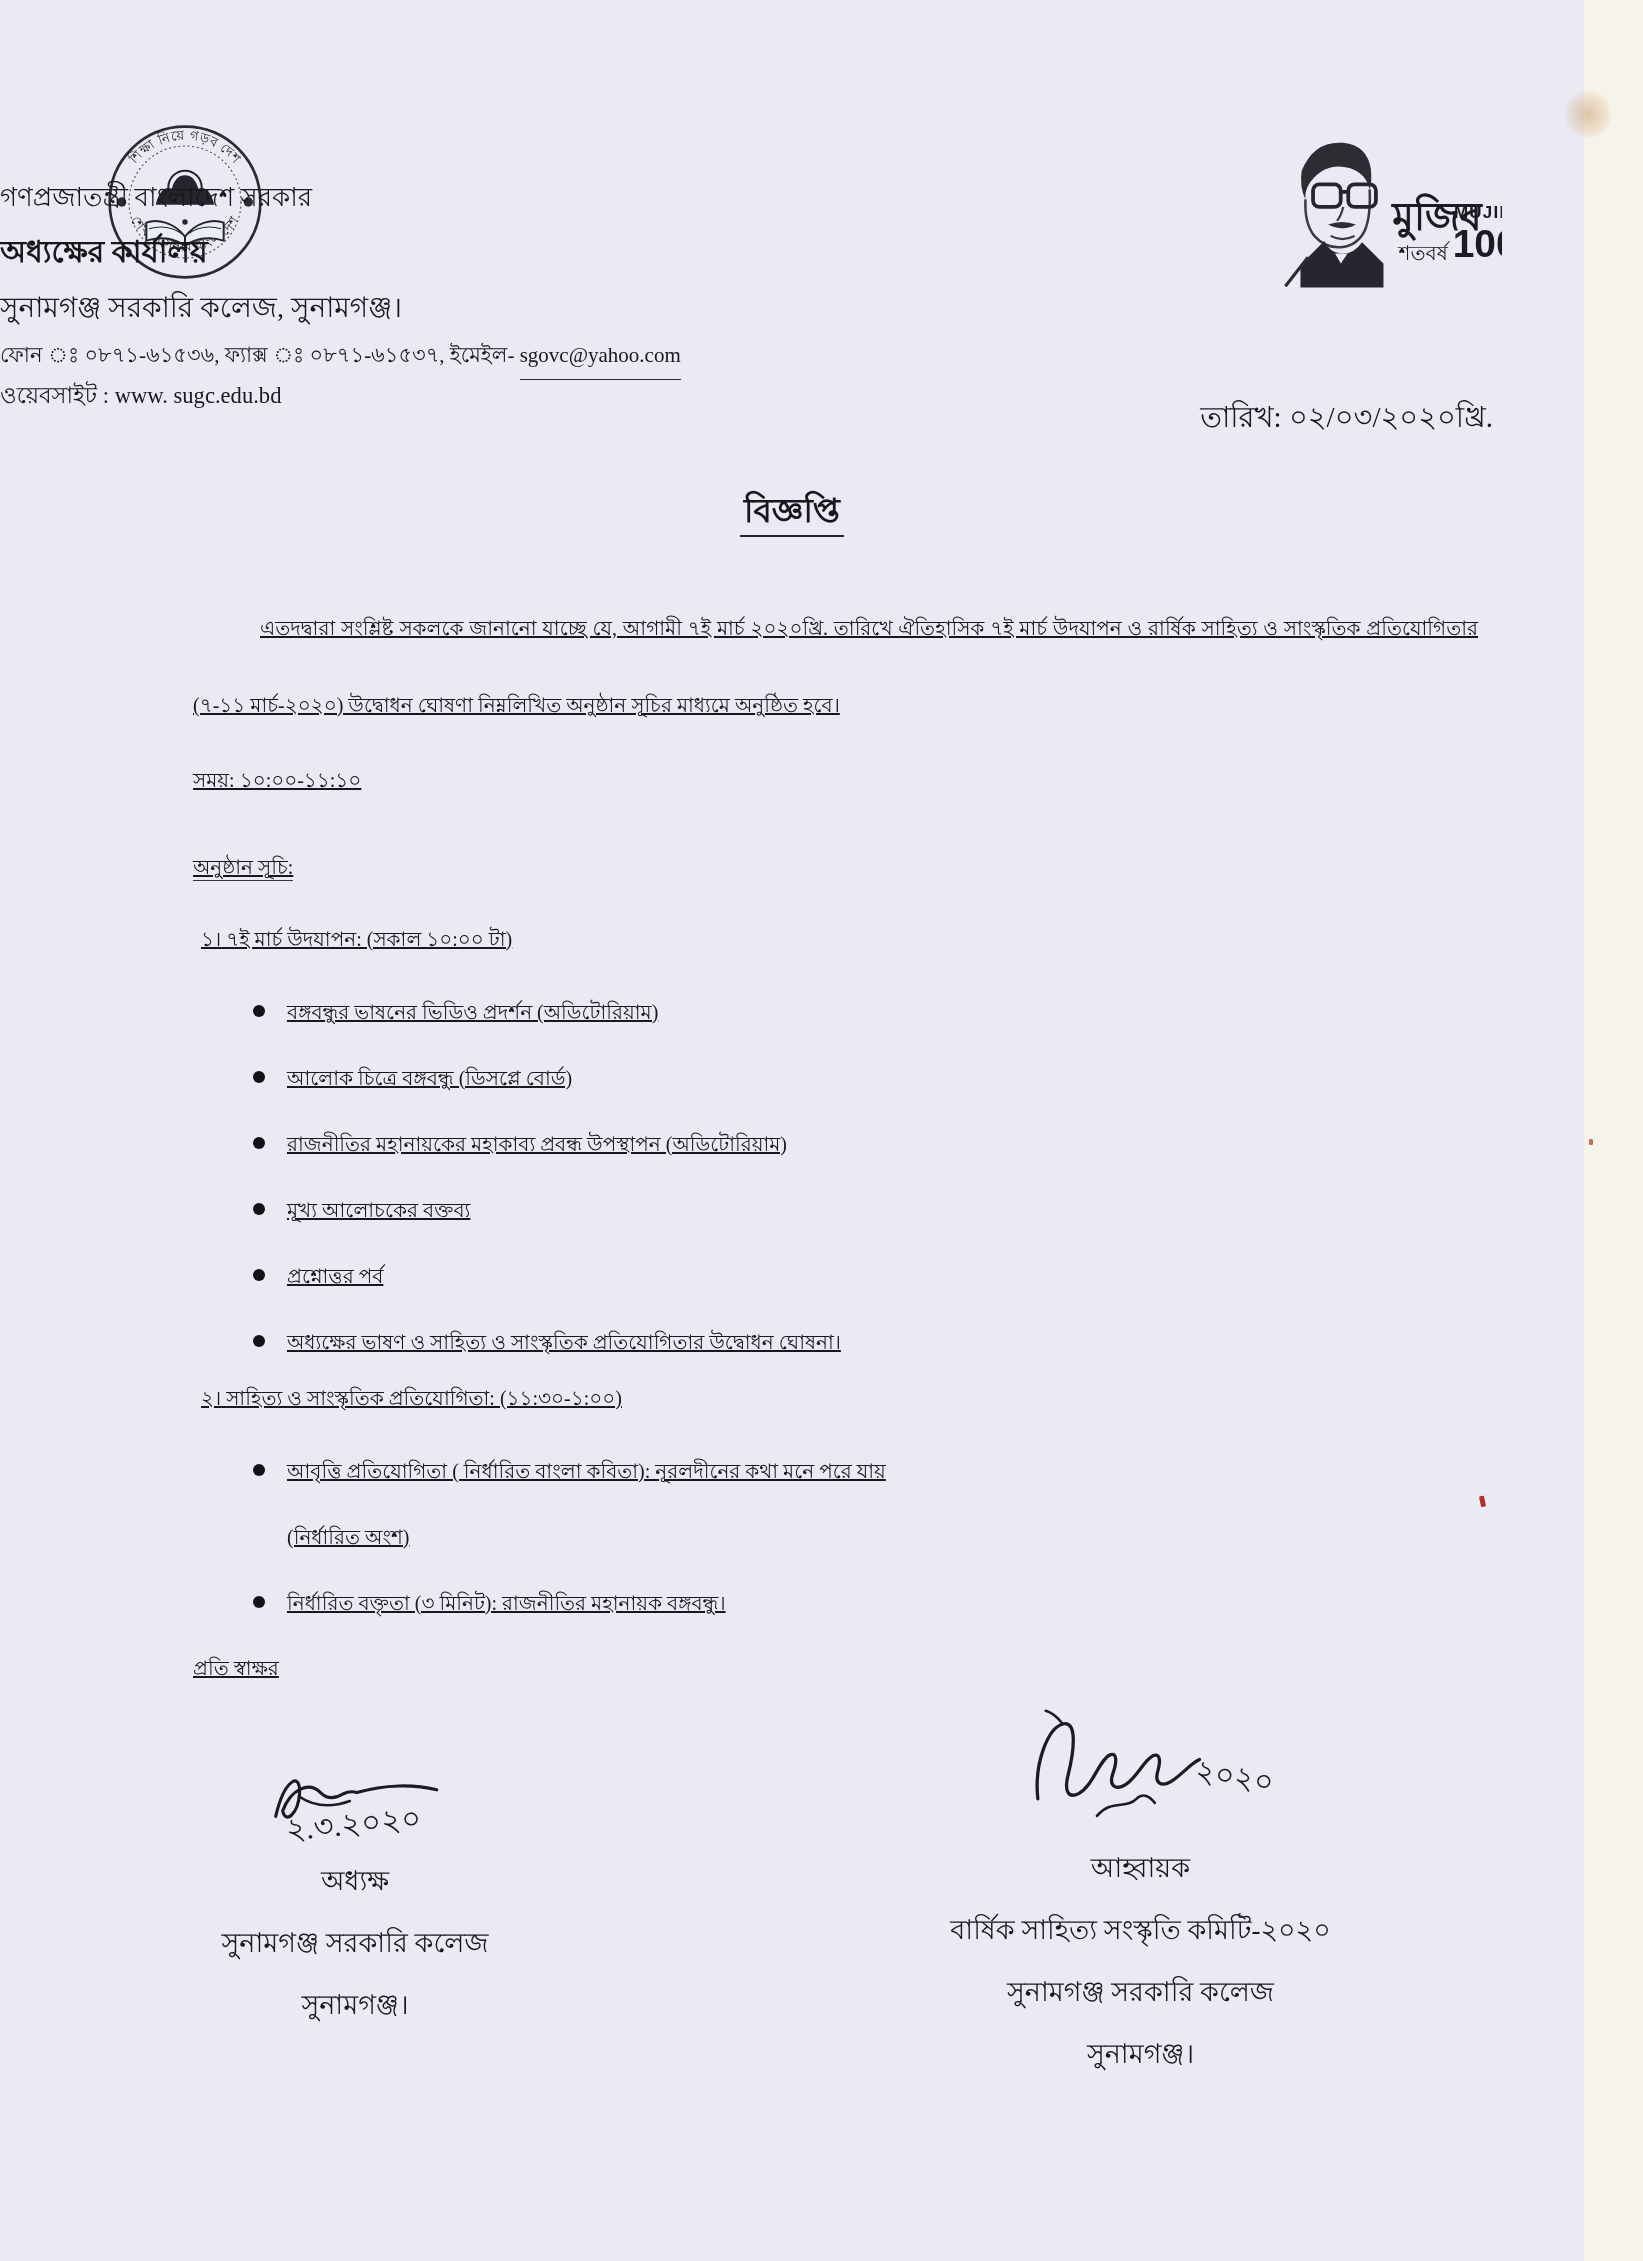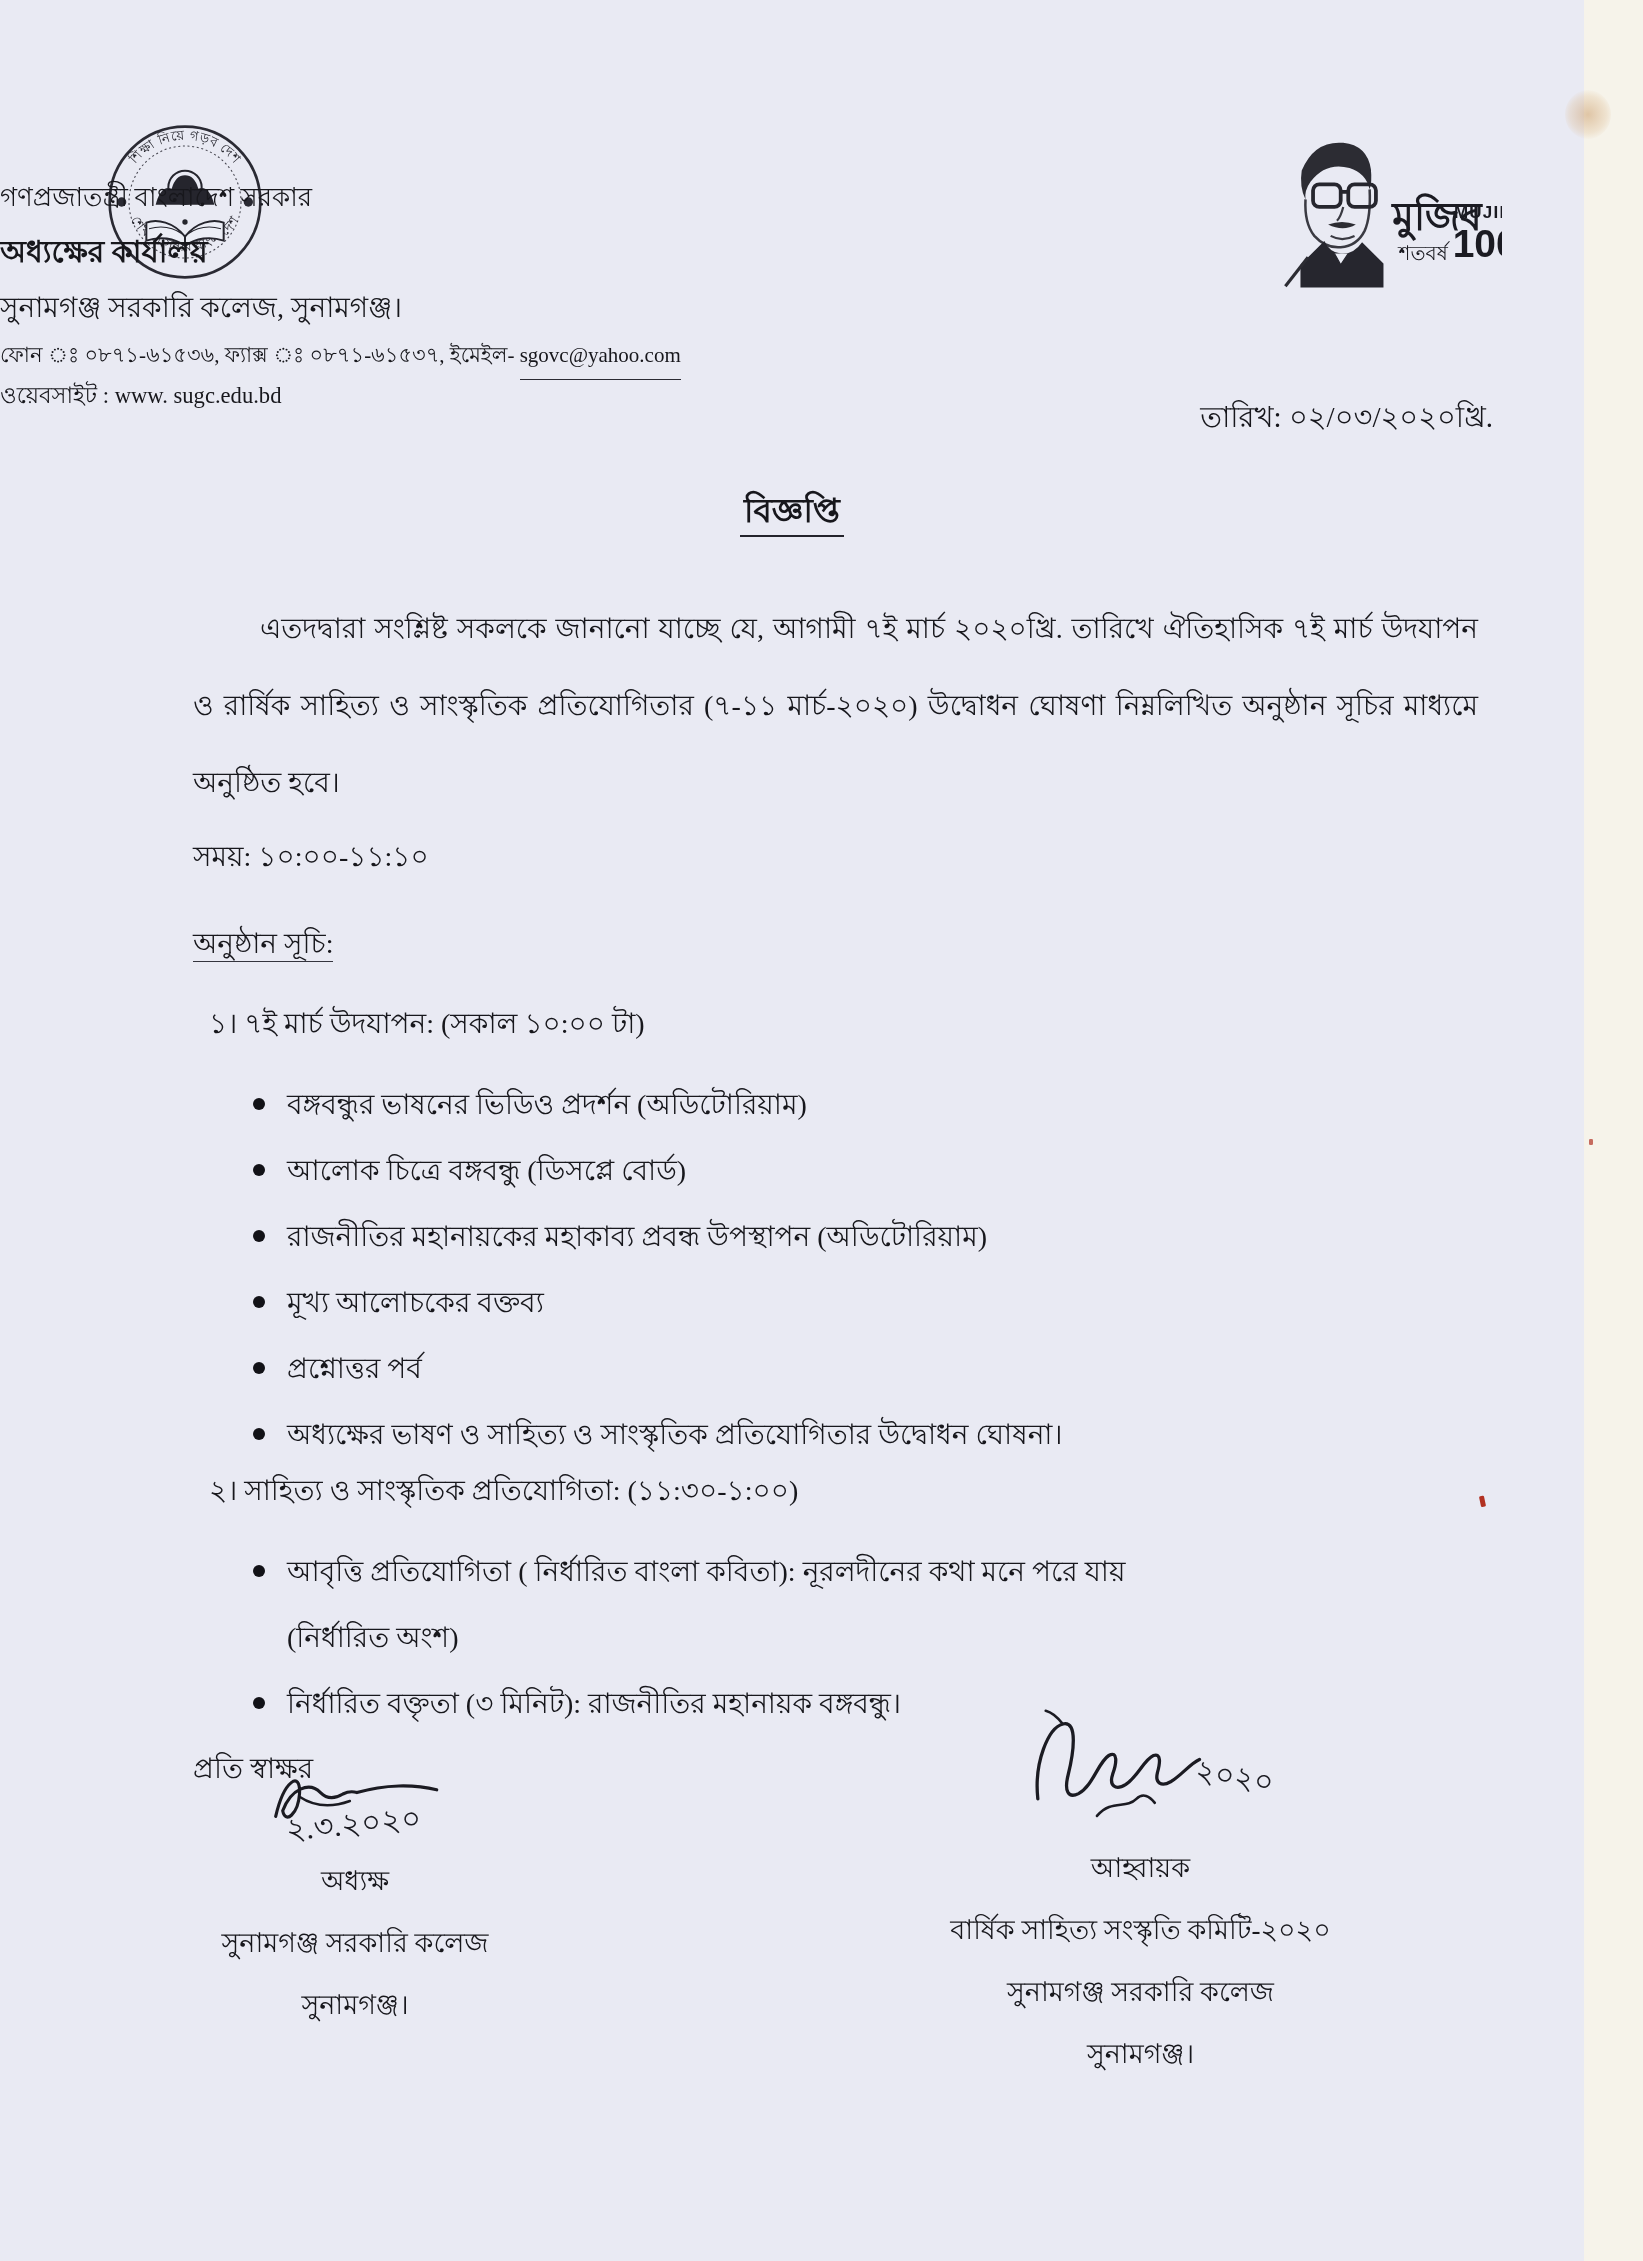--- a/index.html
+++ b/index.html
@@ -27,26 +27,26 @@
   .h-web{font-size:22.6px;line-height:40px;margin:0;}
   .u-email{border-bottom:1.9px solid #2a2a33;padding-bottom:12px;}
 
   .date-line{position:absolute;right:150px;top:394px;font-size:29px;}
 
   .doc-title{position:absolute;left:0;right:59px;top:485px;text-align:center;margin:0;
     font-size:33px;font-weight:bold;}
   .doc-title span{border-bottom:2.6px solid #23232b;padding:0 3.9px 6.4px;}
 
   
-  .content{position:absolute;left:193px;right:165px;top:590px;font-size:28px;}
+  .content{position:absolute;left:193px;right:165px;top:590px;font-size:20px;text-decoration:underline;}
   .body-para{margin:0;line-height:77px;text-align:justify;text-indent:67px;}
   .time-line{margin:3.9px 0 0;line-height:64px;}
   .schedule-heading{margin:23px 0 0;line-height:64px;}
   .schedule-heading span{border-bottom:1.9px solid #34343d;padding-bottom:2.6px;}
-  .sec-heading{margin:16px;line-height:64px;}
+  .sec-heading{margin:8px;line-height:64px;}
   .sec-heading.tighter{margin-top:-9px;}
   ul.bullets{list-style:none;margin:0;padding:0 0 0 94px;}
   ul.bullets li{position:relative;line-height:66px;}
   ul.bullets li::before{content:"";position:absolute;left:-34px;top:26.4px;width:12.2px;height:12.2px;
     border-radius:50%;background:#121217;}
   .wrap2{display:block;}
   .countersign{margin:0;line-height:64px;}
 
   
   .sig-left{position:absolute;left:155px;top:1752px;width:400px;text-align:center;font-size:27px;line-height:62px;}

